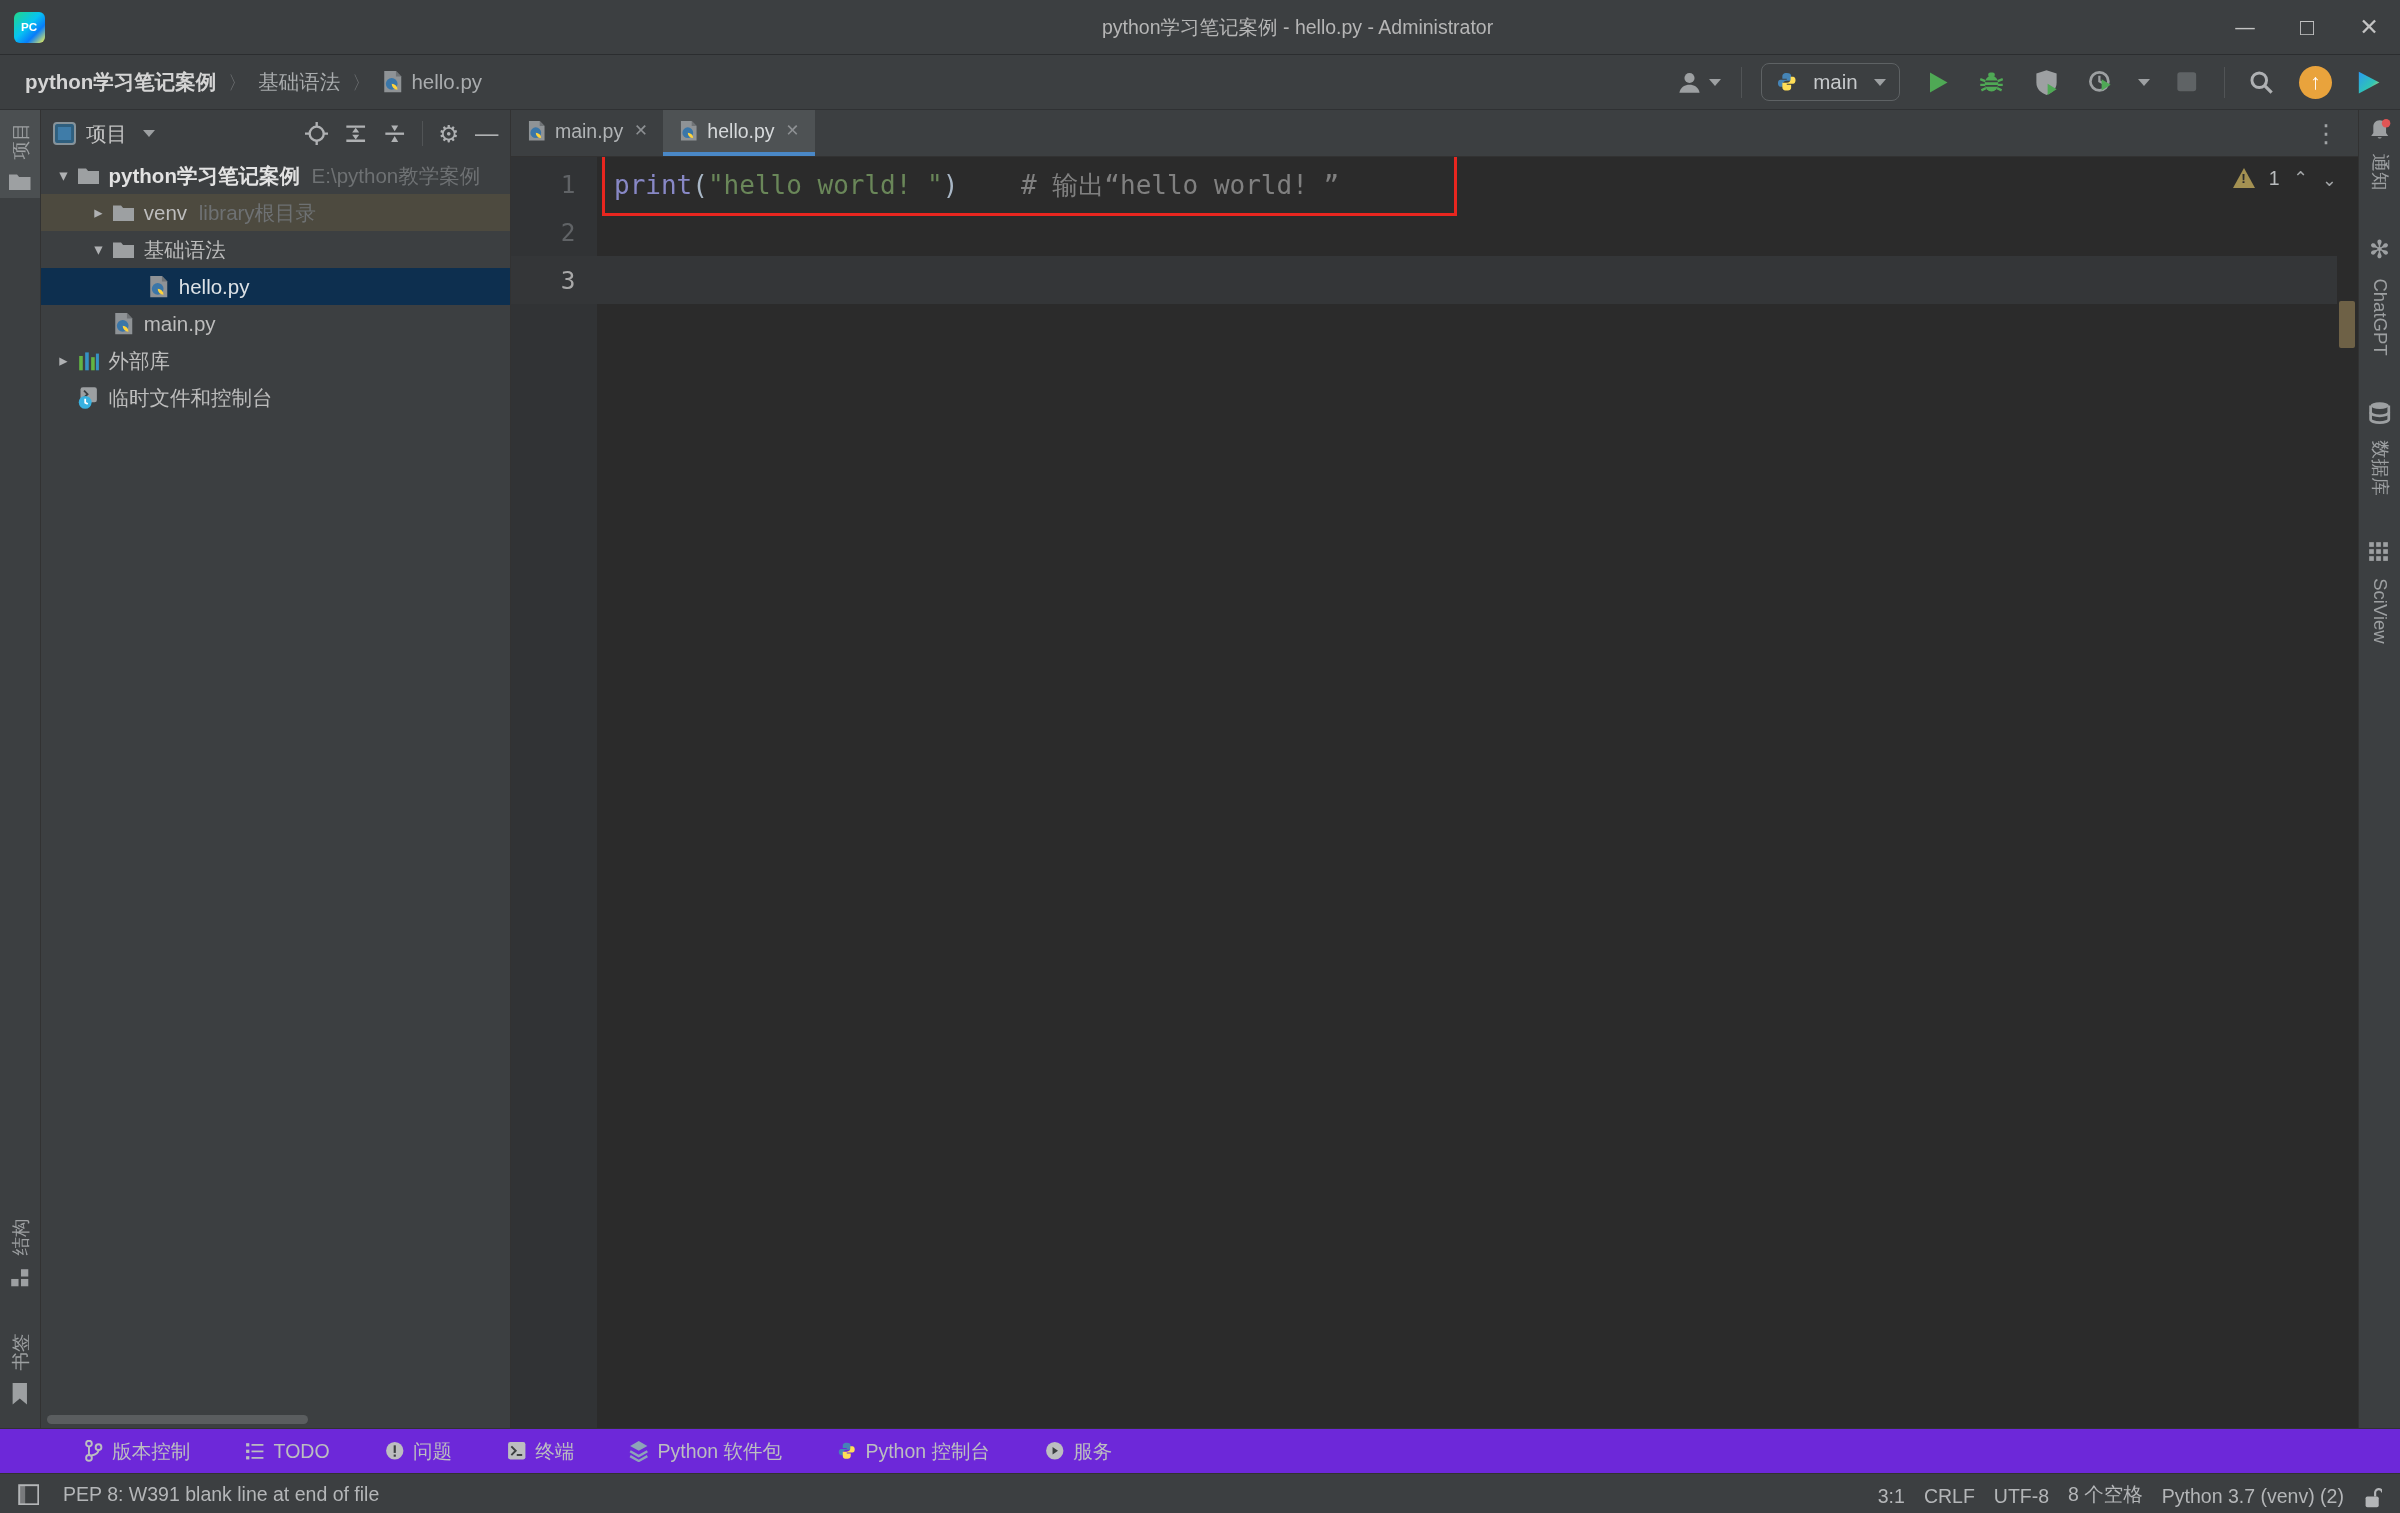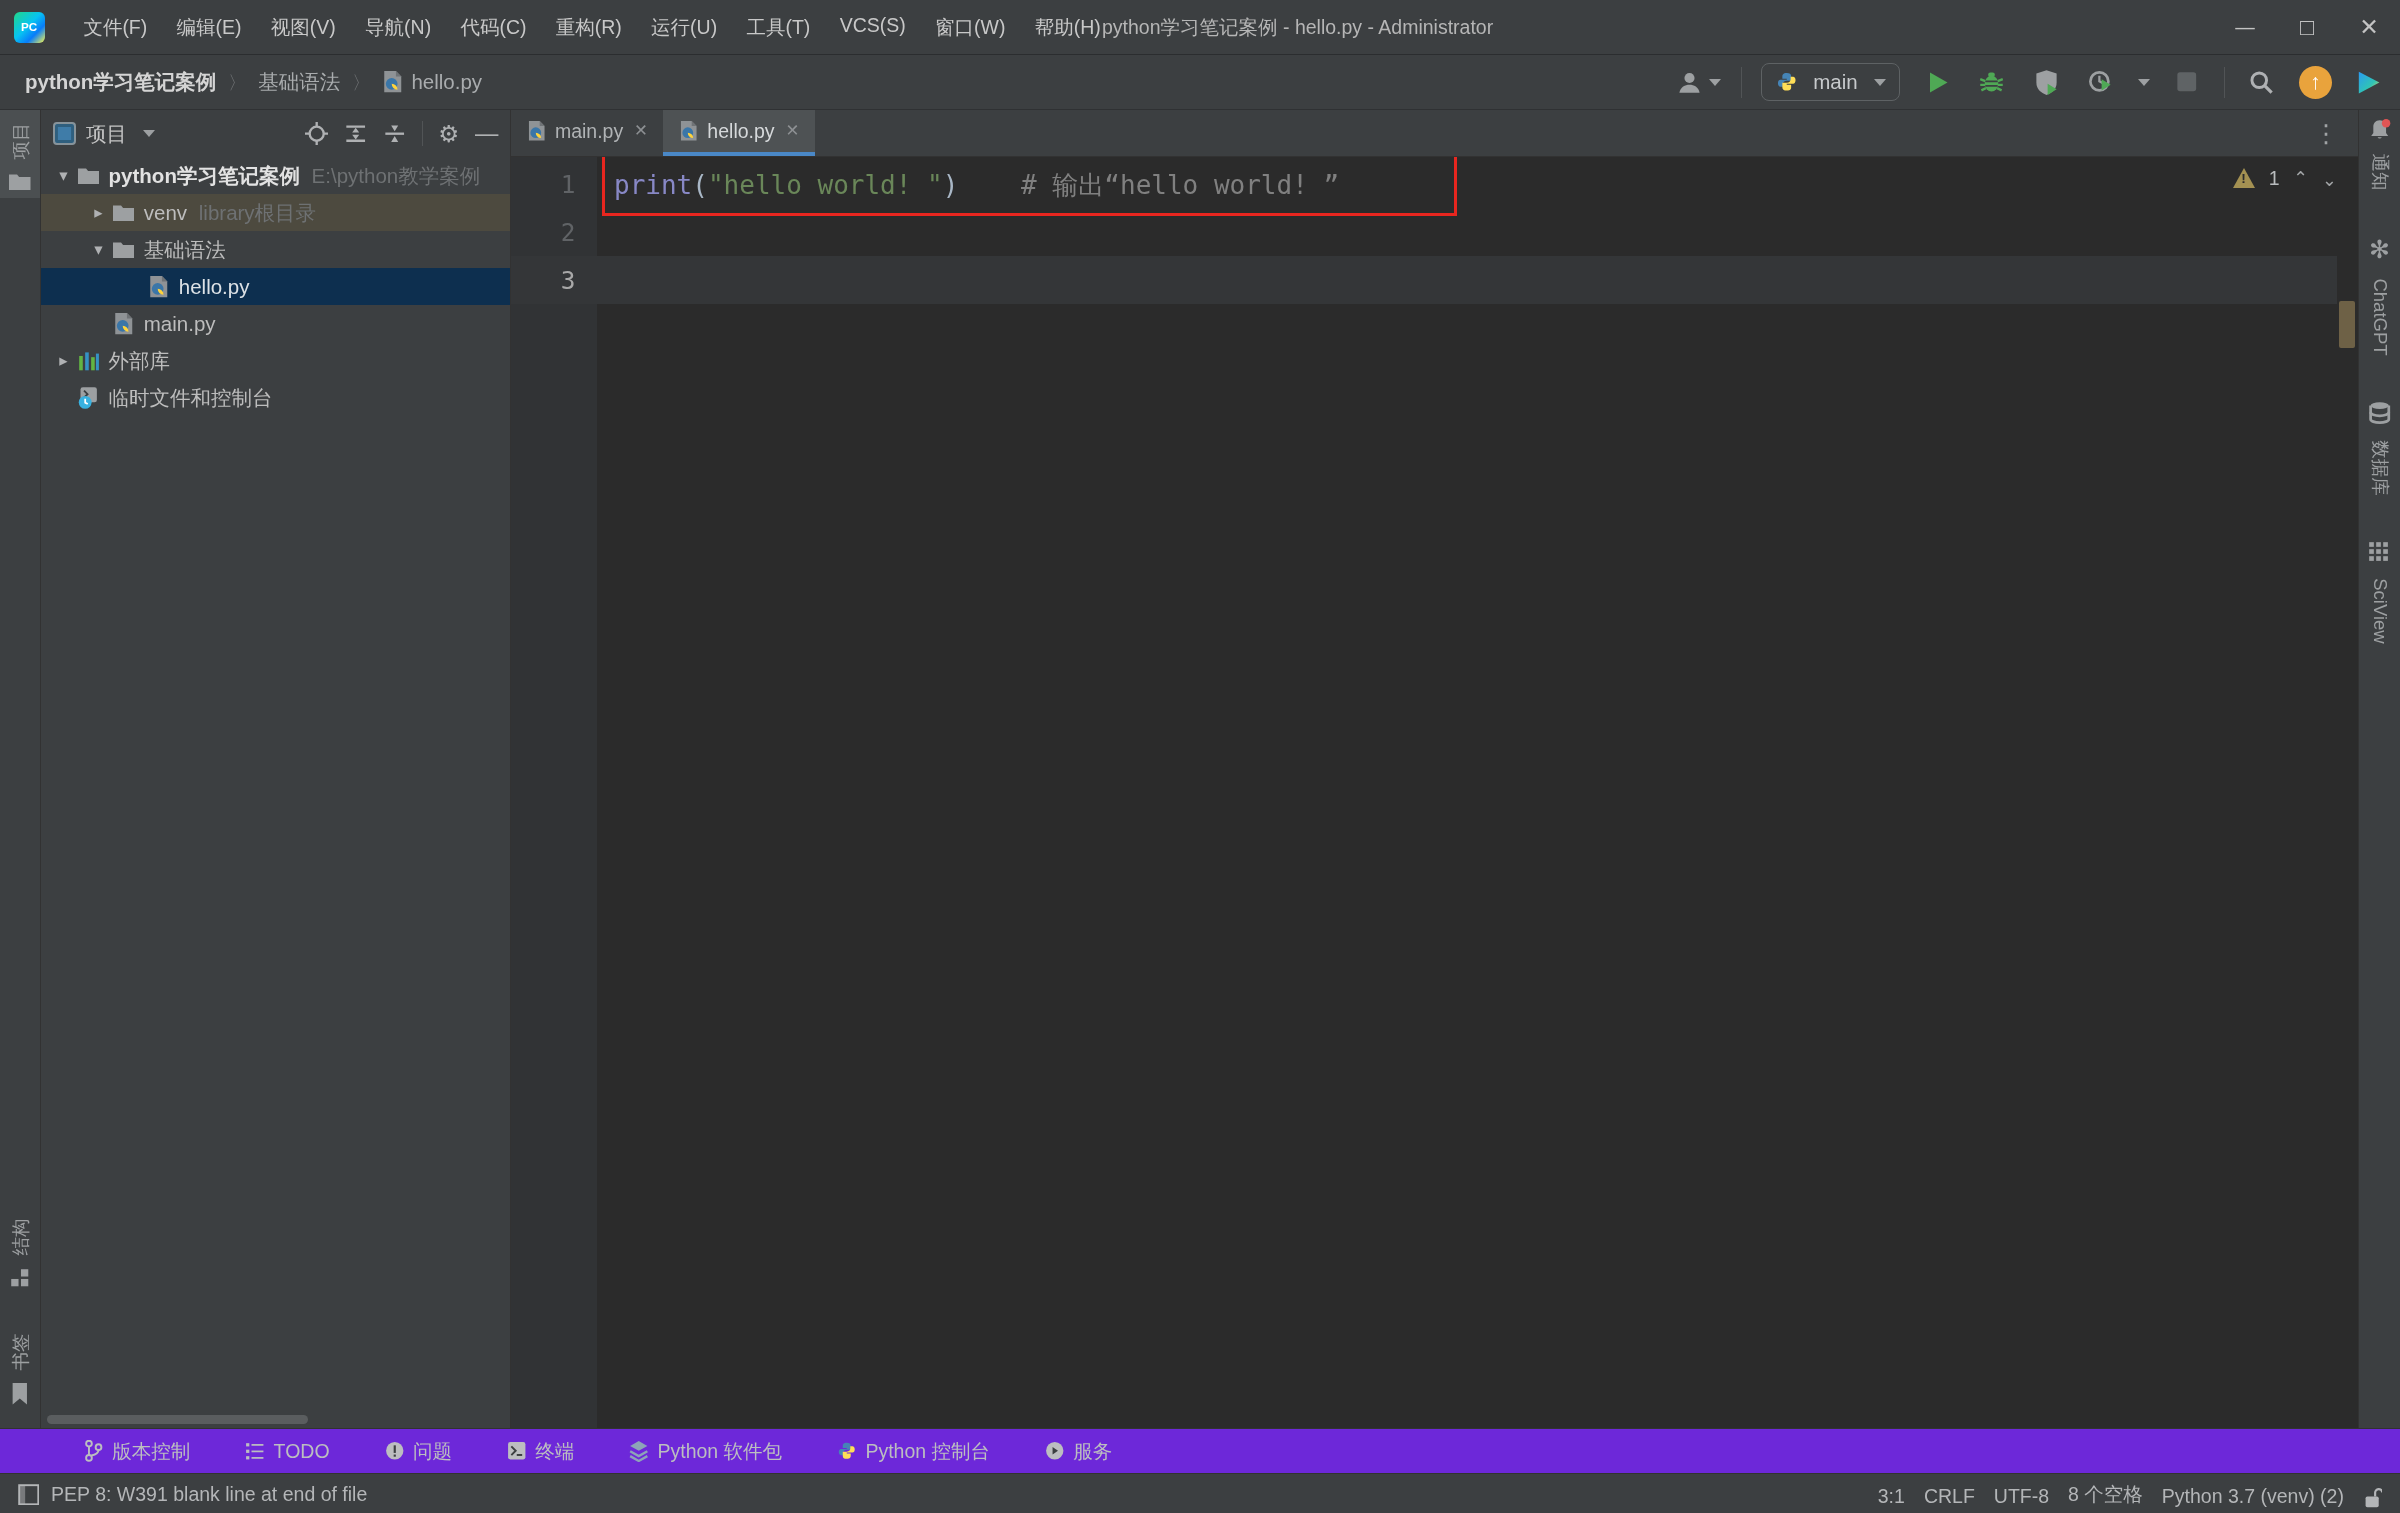--- a/index.html
+++ b/index.html
@@ -98,47 +98,34 @@
   .warn-count { font-size:19.5px; color:#b9bcbe; }
   .chev { color:#a2a5a7; font-size:17.6px; }
   .stripe-mark { position:absolute; right:2.9px; top:144px; width:16.6px; height:47px; background:#6e6146; border-radius:2px; z-index:4; }
 
   
   .tool-bottom { height:45px; background:#6d28d9; border-top:1px solid #323232; display:flex; align-items:center; padding-left:84px; gap:55px; }
   .tool-item { display:flex; align-items:center; gap:8.8px; font-size:19.5px; color:#bcbec0; }
 
   
   .statusbar { height:42px; background:#3c3f41; border-top:1px solid #323232; display:flex; align-items:center; padding:0 17.6px; font-size:19.5px; color:#b4b6b8; }
-  .status-left { display:flex; align-items:center; gap:12px; }
+  .status-left { display:flex; align-items:center; gap:24px; }
   .status-right { margin-left:auto; display:flex; align-items:flex-end; gap:19px; }
 
   svg { display:block; }
 </style>
 </head>
 <body>
 
 <div class="app">
 
   <div class="titlebar">
     <div class="pc-logo">
         <span class="pc-inner">PC</span>
       </div>
-    <div class="menus">
-      <span class="menu-item">文件(F)</span>
-      <span class="menu-item">编辑(E)</span>
-      <span class="menu-item">视图(V)</span>
-      <span class="menu-item">导航(N)</span>
-      <span class="menu-item">代码(C)</span>
-      <span class="menu-item">重构(R)</span>
-      <span class="menu-item">运行(U)</span>
-      <span class="menu-item">工具(T)</span>
-      <span class="menu-item">VCS(S)</span>
-      <span class="menu-item">窗口(W)</span>
-      <span class="menu-item">帮助(H)</span>
-    </div>
     <div class="win-title">python学习笔记案例 - hello.py - Administrator</div>
     <div class="win-controls">
       <div class="win-btn">—</div>
       <div class="win-btn" style="font-size:23.4px;">□</div>
       <div class="win-btn" style="font-size:23.4px;">✕</div>
     </div>
   </div>
 
   <div class="navbar">
     <div class="crumbs">

